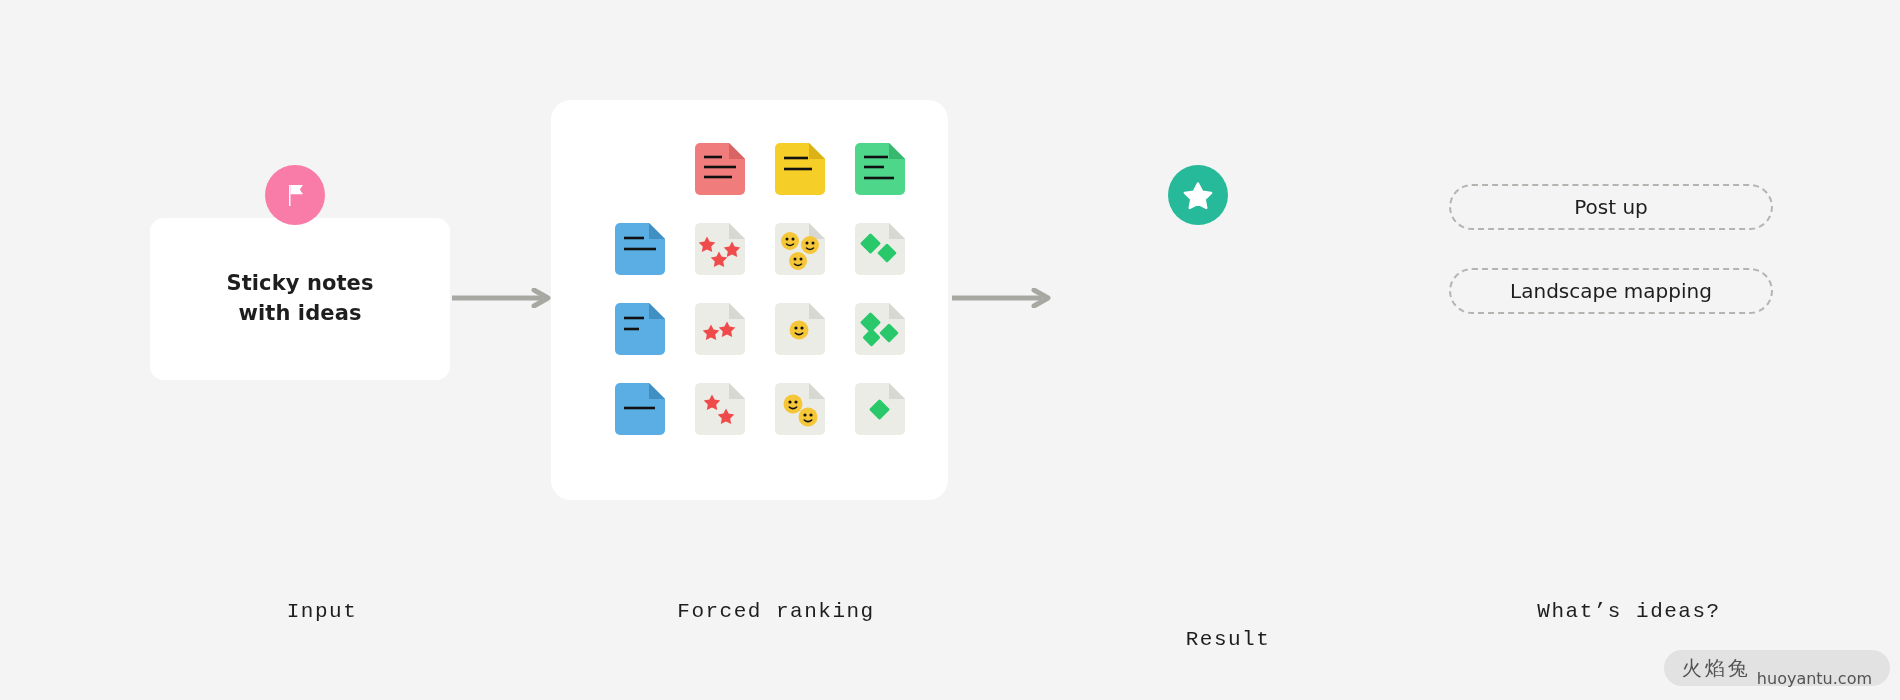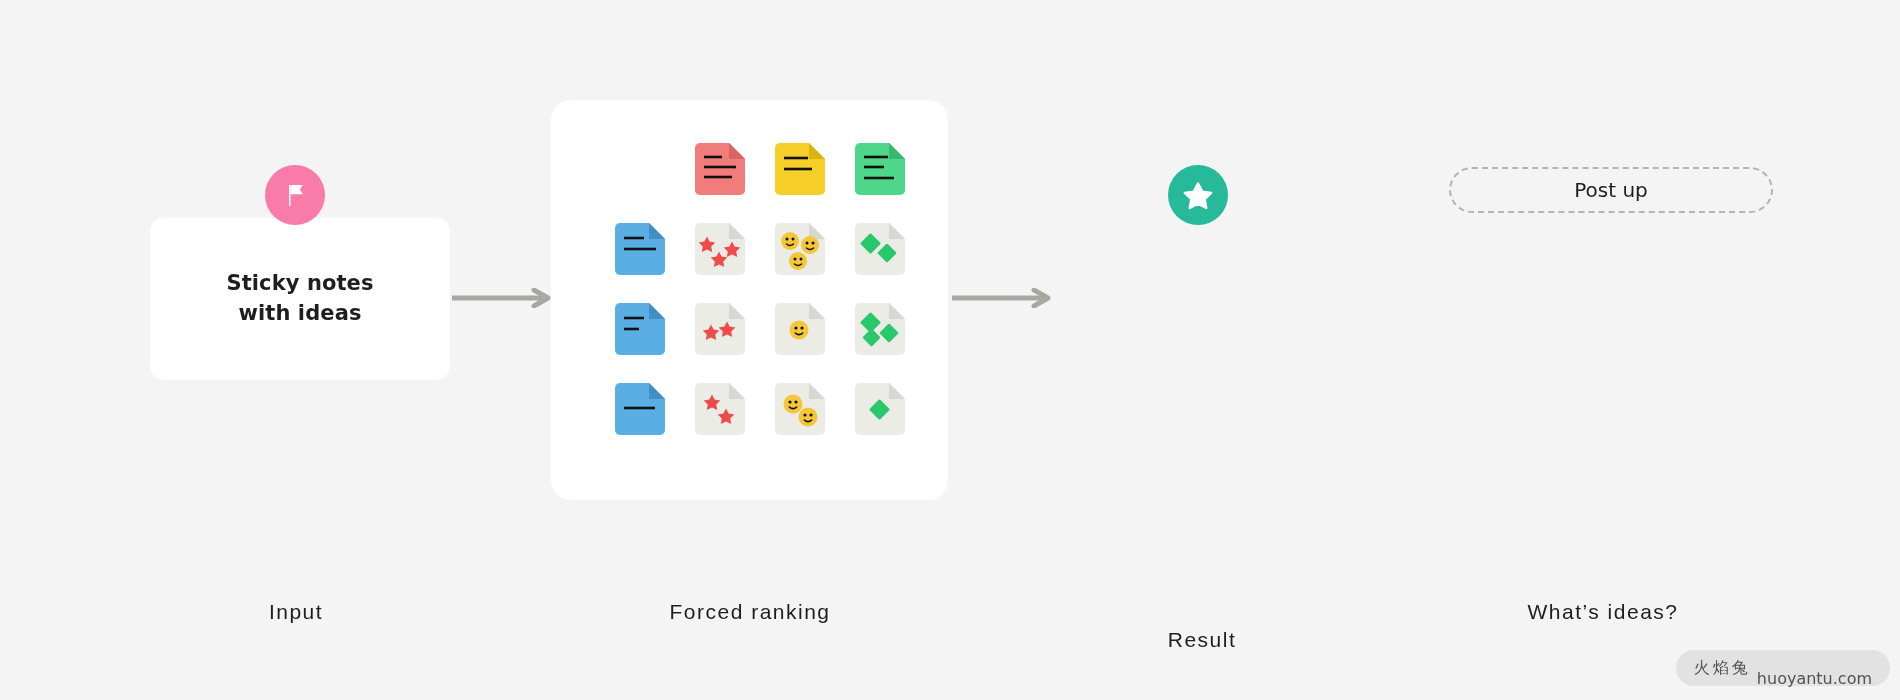--- a/index.html
+++ b/index.html
@@ -75,46 +75,47 @@
   }
   .pill span{
     font-size:20px;
     color:#1E1E1E;
     font-family:"DejaVu Sans", sans-serif;
   }
 
   
   .col-label{
     position:absolute;
-    font-family:Liberation Sans, sans-serif;
+    font-family:Liberation Mono, monospace;
     font-size:21px;
     color:#1E1E1E;
     letter-spacing:1.5px;
     text-align:center;
     transform:translateX(-50%);
     white-space:nowrap;
+    margin-left:26px;
   }
 
   
   .watermark{
     position:absolute;
     right:10px;bottom:14px;
     height:36px;
     min-width:196px;
     background:#E2E2E2;
     border-radius:18px;
     display:flex;align-items:center;justify-content:center;
     gap:6px;
     padding:0 18px;
     box-sizing:border-box;
     opacity:.95;
   }
   .watermark .cn{
     font-family:"DejaVu Sans", sans-serif;
-    font-size:16px;color:#4A4A4A;letter-spacing:3px;
+    font-size:20px;color:#4A4A4A;letter-spacing:3px;
   }
   .watermark .en{
     font-family:"DejaVu Sans", sans-serif;
     font-size:16px;color:#4A4A4A;margin-top:20px;
   }
 </style>
 </head>
 <body>
 
 <div class="stage">
@@ -337,22 +338,25 @@
     </svg>
   </div>
 
   <div class="badge" style="left:1168px;top:165px;background:#26B99A;">
     <svg width="32" height="32" viewBox="0 0 32 32" aria-hidden="true">
       <path d="M16 4.5 20.2 12.6 29.2 13.9 22.7 20.1 24.3 29 16 24.8 7.7 29 9.3 20.1 2.8 13.9 11.8 12.6Z" fill="#FFFFFF" stroke="#FFFFFF" stroke-width="2.4" stroke-linejoin="round"></path>
     </svg>
   </div>
 
 
-  <div class="pill" style="left:1449px;top:167px;">
+  <div class="pill" style="left:1449px;top:184px;">
     <span>Post up</span>
+  </div>
+  <div class="pill" style="left:1449px;top:268px;">
+    <span>Landscape mapping</span>
   </div>
 
   <div class="col-label" style="left:296px;top:600px;">Input</div>
   <div class="col-label" style="left:750px;top:600px;">Forced ranking</div>
   <div class="col-label" style="left:1202px;top:628px;">Result</div>
   <div class="col-label" style="left:1603px;top:600px;">What’s ideas?</div>
 
   <div class="watermark">
     <span class="cn">火焰兔</span>
     <span class="en">huoyantu.com</span>

